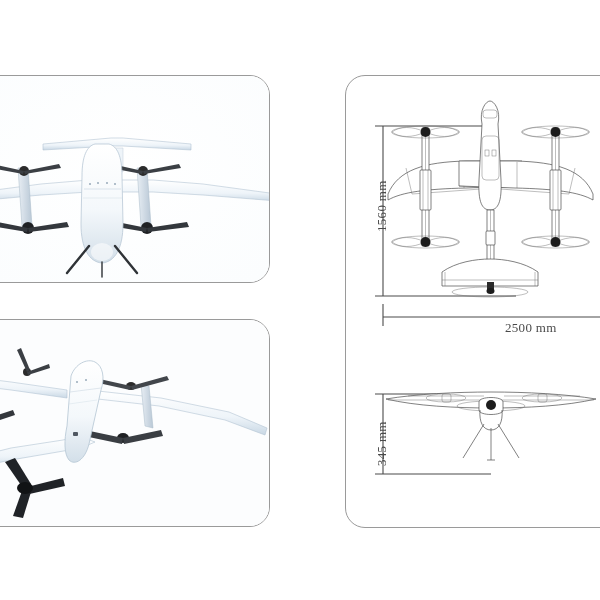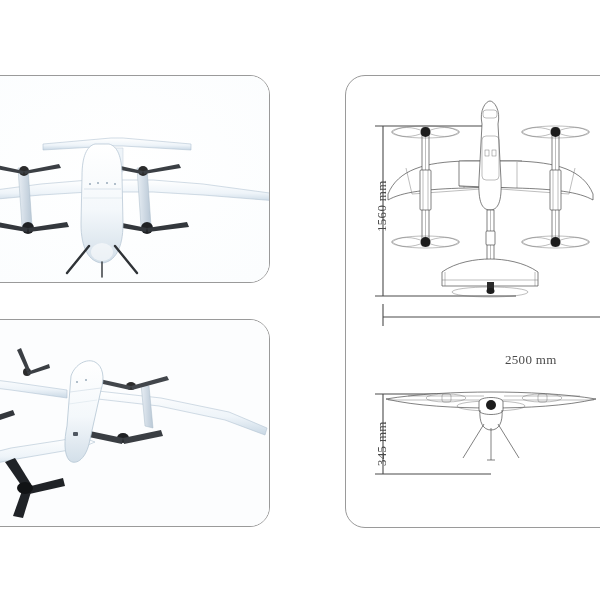--- a/index.html
+++ b/index.html
@@ -68,21 +68,21 @@
     font-size: 13px;
     letter-spacing: 0.3px;
     white-space: nowrap;
     user-select: none;
   }
   .dim-vert {
     transform-origin: 0 0;
     transform: rotate(-90deg);
   }
   #label-span-height { left: 374px; top: 232px; }
-  #label-span-width  { left: 505px; top: 320px; margin-top: 32px; }
+  #label-span-width  { left: 505px; top: 320px; }
   #label-body-height { left: 374px; top: 466px; }
 </style>
 </head>
 <body>
 
 <div class="stage">
 
   <div class="panel" id="panel-photo-front">
     <div class="photo-wrap">
       <svg class="art" viewBox="0 0 300 208" width="300" height="208">

